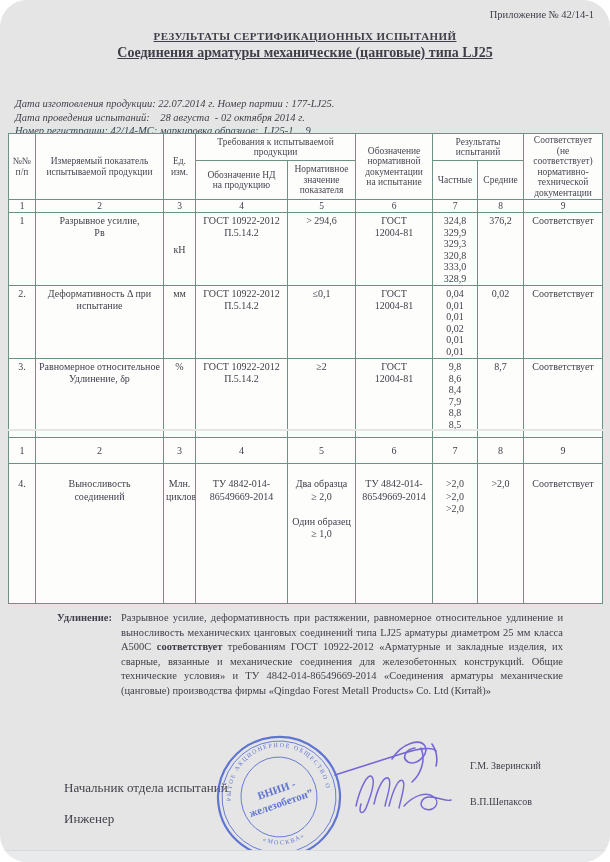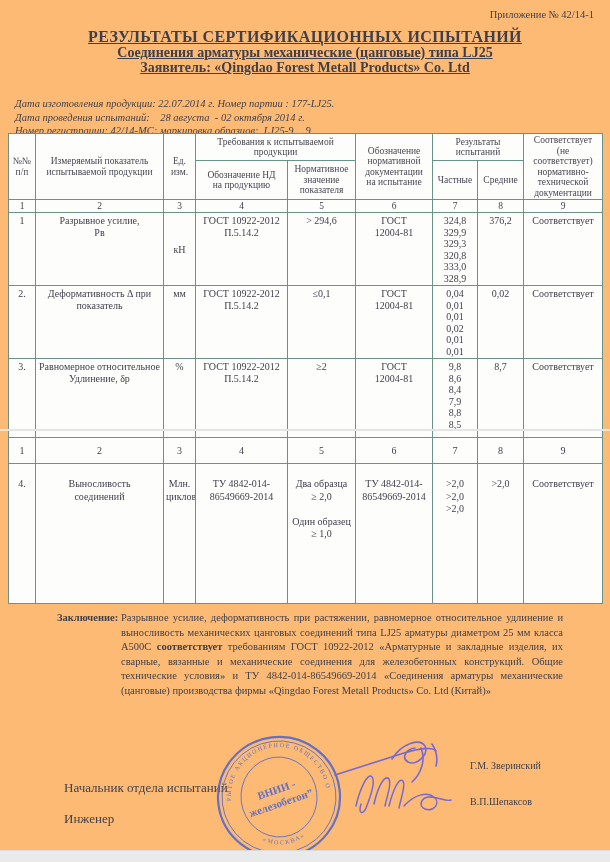--- a/index.html
+++ b/index.html
@@ -1,24 +1,25 @@
 <!DOCTYPE html>
 <html><head>
 <meta charset="utf-8">
 <style>
   html,body{margin:0;padding:0;background:#ffffff;}
   #page{
     position:relative;width:610px;height:862px;overflow:hidden;
-    background:#fdba74;color:#3f3f4a;
+    background:#e5e5e5;color:#3f3f4a;
     font-family:"Liberation Serif","DejaVu Serif",serif;
+    border-radius:27px;
   }
   .annex{position:absolute;top:9px;right:16px;font-size:10.5px;}
   .titles{position:absolute;top:29px;left:0;right:0;text-align:center;line-height:15.5px;}
   .titles div{font-weight:bold;text-decoration:underline;}
-  .t1{font-size:16px;letter-spacing:.4px;}
+  .t1{font-size:11px;letter-spacing:.4px;}
   .t2,.t3,.t4{font-size:14px;}
   .info{position:absolute;top:97px;left:15px;font-size:10.5px;line-height:13.5px;}
   .info div{white-space:pre-wrap;font-style:italic;}
 
   table{border-collapse:collapse;table-layout:fixed;font-size:10px;}
   td,th{border:1px solid #6a9287;padding:1px 2px;text-align:center;font-weight:normal;
         overflow:hidden;}
   .pre{white-space:pre-line;}
   .tbl{position:absolute;left:8px;width:594px;background:#fdfdfc;}
   #table1{top:133px;}
@@ -54,27 +55,26 @@
 </head>
 <body>
 
 <div id="page">
 
   <div class="annex">Приложение № 42/14-1</div>
 
   <div class="titles">
     <div class="t1">РЕЗУЛЬТАТЫ  СЕРТИФИКАЦИОННЫХ  ИСПЫТАНИЙ</div>
     <div class="t2">Соединения арматуры механические (цанговые) типа LJ25</div>
-    <div class="t3">Заявитель: «Qingdao Forest Metall Products» Co. Ltd</div>
   </div>
 
   <div class="info">
     <div>Дата изготовления продукции: 22.07.2014 г. Номер партии : 177-LJ25.</div>
     <div>Дата проведения испытаний:    28 августа  - 02 октября 2014 г.</div>
-    <div>Номер регистрации: 42/14-МС; маркировка образцов:  LJ25-9….9</div>
+    <div>Номер регистрации: 42/14-МС; маркировка образцов:  LJ25-1….9</div>
   </div>
 
   <table id="table1" class="tbl">
     <colgroup>
       <col style="width:27px">
         <col style="width:128px">
         <col style="width:32px">
       <col style="width:92px">
         <col style="width:68px">
         <col style="width:77px">
@@ -139,21 +139,21 @@
 329,3
 320,8
 333,0
 328,9</td>
       <td>376,2</td>
       <td>Соответствует</td>
     </tr>
     <tr class="drow r2">
       <td>2.</td>
       <td class="pre">Деформативность Δ при
-показатель</td>
+испытание</td>
       <td>мм</td>
       <td class="pre">ГОСТ 10922-2012
 П.5.14.2</td>
       <td>≤0,1</td>
       <td class="pre">ГОСТ
 12004-81</td>
       <td class="pre">0,04
 0,01
 0,01
 0,02
@@ -228,21 +228,21 @@
       <td class="pre">&gt;2,0
 &gt;2,0
 &gt;2,0</td>
       <td>&gt;2,0</td>
       <td>Соответствует</td>
     </tr>
   </tbody>
     </table>
 
   <div class="conclusion">
-    <div class="c-label">Заключение:</div>
+    <div class="c-label">Удлинение:</div>
     <div class="c-text"><span>Разрывное усилие, деформативность при растяжении, равномерное относительное удлинение и выносливость механических цанговых соединений типа LJ25 арматуры диаметром 25 мм класса А500С </span><span class="c-bold">соответствует</span><span> требованиям ГОСТ 10922-2012 «Арматурные и закладные изделия, их сварные, вязанные и механические соединения для железобетонных конструкций. Общие технические условия» и ТУ 4842-014-86549669-2014 «Соединения арматуры механические (цанговые) производства фирмы «Qingdao Forest Metall Products» Co. Ltd (Китай)»</span></div>
   </div>
 
   <div class="sig-role role1">Начальник отдела испытаний</div>
   <div class="sig-name name1">Г.М. Зверинский</div>
   <div class="sig-role role2">Инженер</div>
   <div class="sig-name name2">В.П.Шепаксов</div>
 
   <svg class="stamp" viewBox="0 0 130 126" xmlns="http://www.w3.org/2000/svg">
     <defs>

